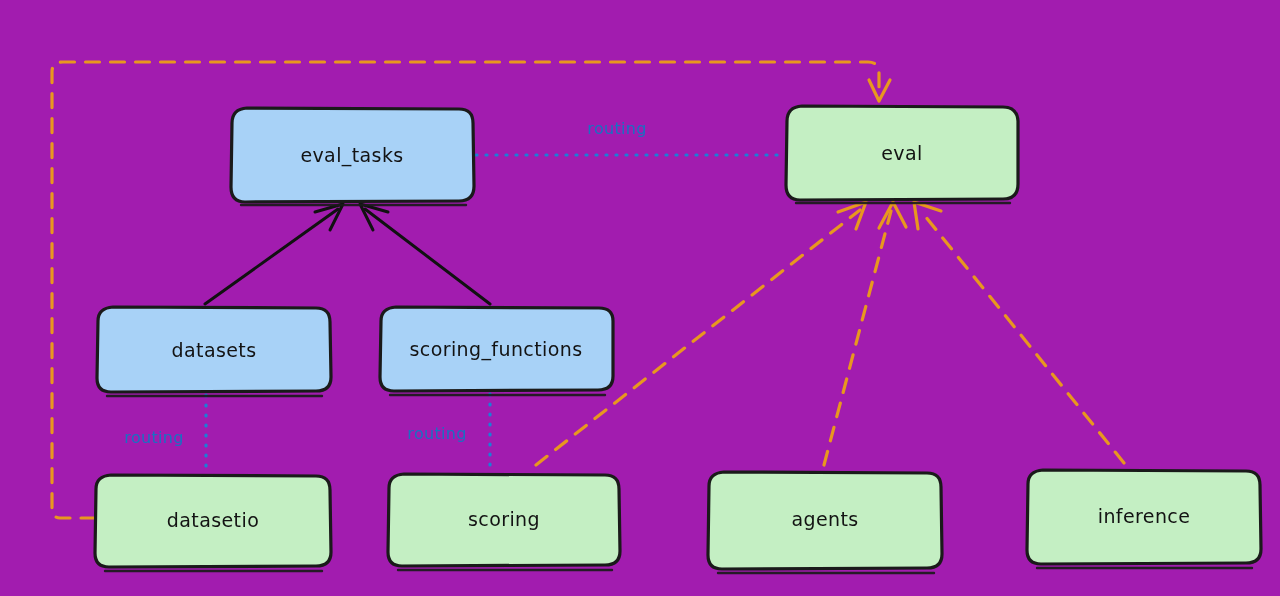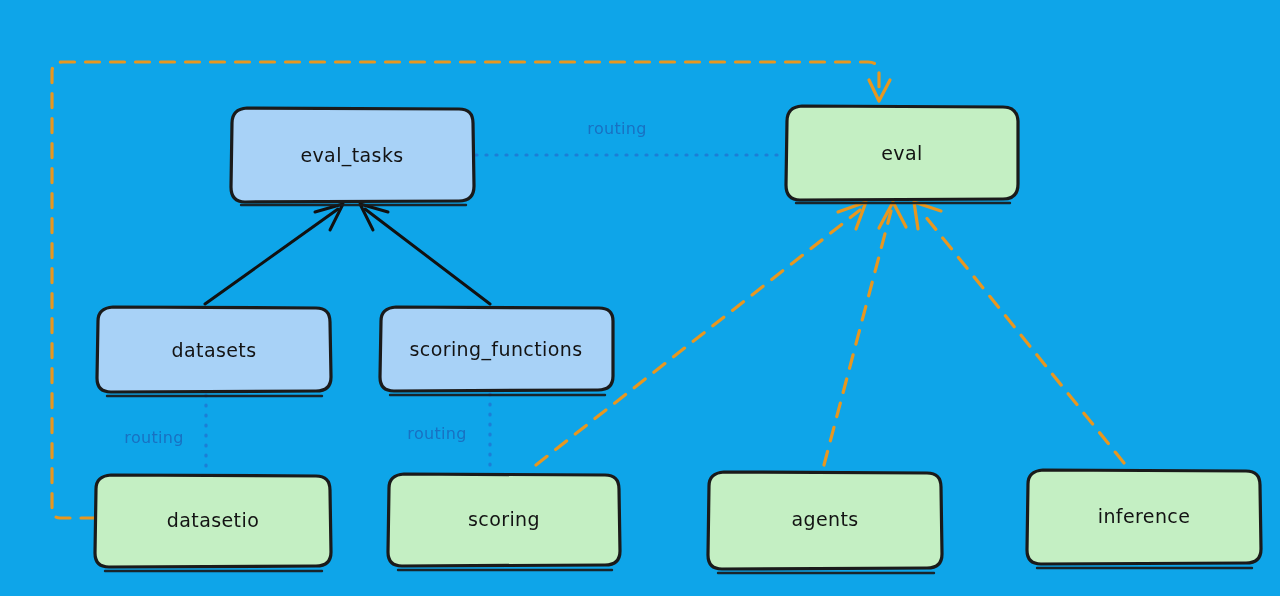--- a/index.html
+++ b/index.html
@@ -10,21 +10,21 @@
   body {
     width: 1280px;
     height: 596px;
     overflow: hidden;
     font-family: "DejaVu Sans", sans-serif;
   }
   #diagram-root {
     position: relative;
     width: 1280px;
     height: 596px;
-    background: #0ea5e9;
+    background: #a21caf;
   }
   svg#diagram-canvas {
     position: absolute;
     top: 0;
     left: 0;
     width: 1280px;
     height: 596px;
     display: block;
   }
   .node-label {

